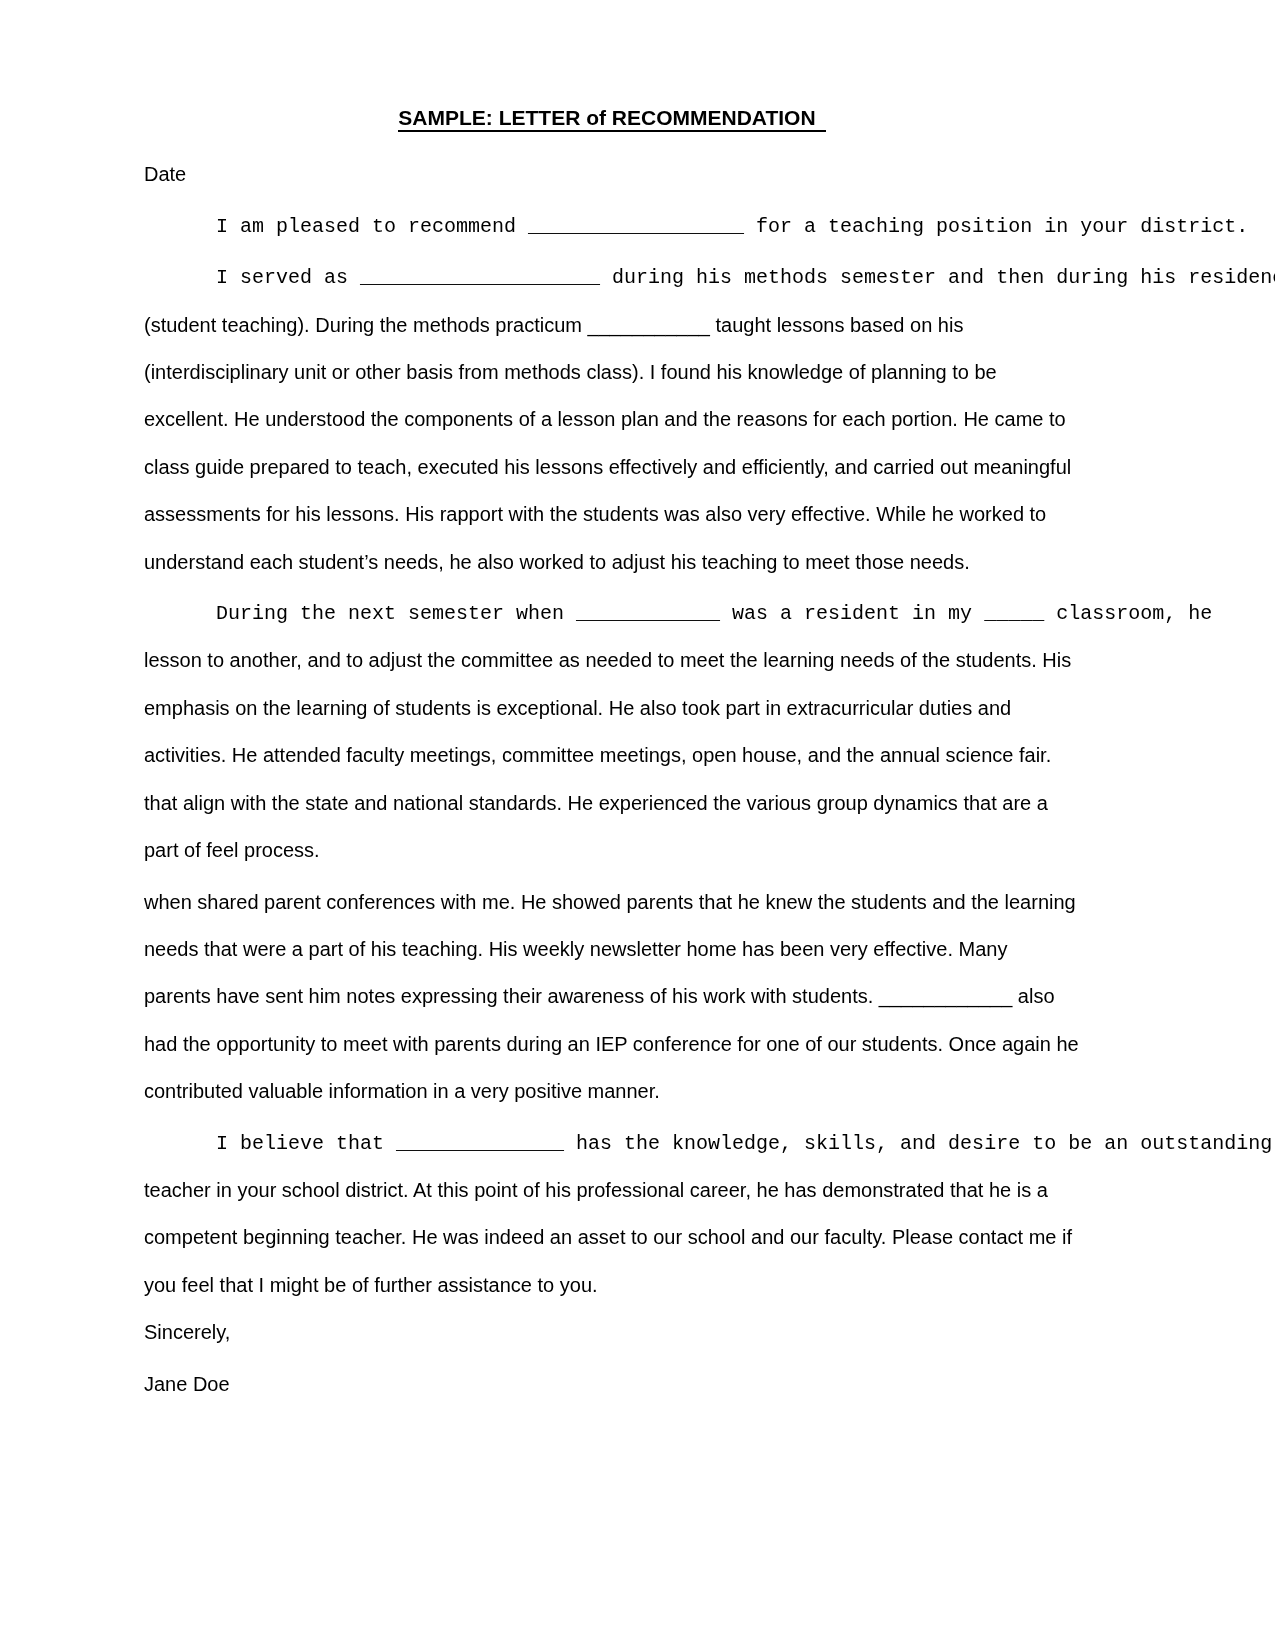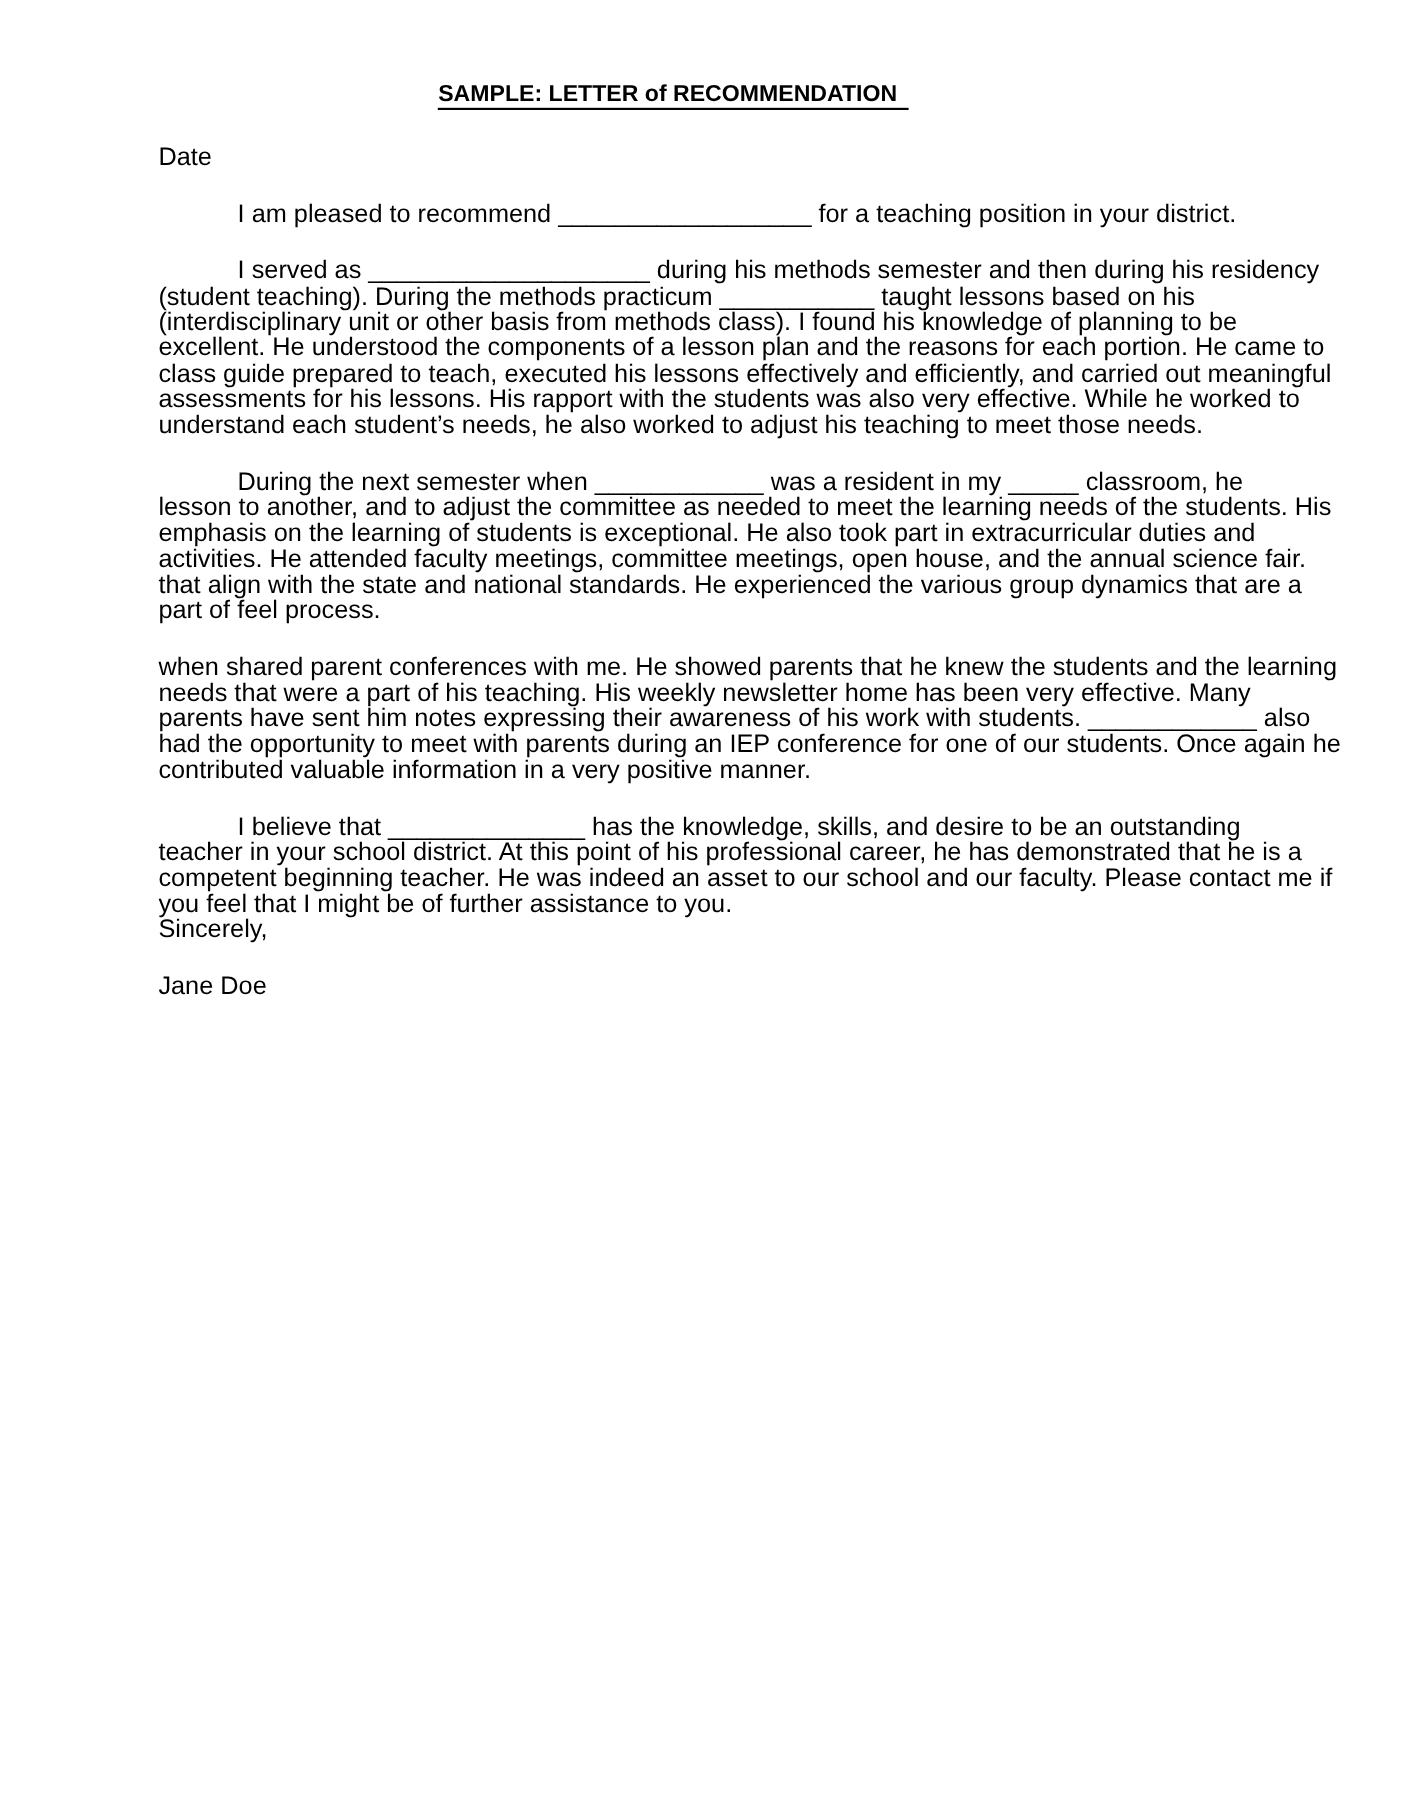--- a/index.html
+++ b/index.html
@@ -12,45 +12,47 @@
     height: 1650px;
     font-family: "Liberation Sans", sans-serif;
     color: #000000;
     position: relative;
     overflow: hidden;
   }
   .page {
     box-sizing: border-box;
     width: 1204px;
     height: 1650px;
-    padding: 74px 100px 0 144px;
+    padding: 106px 100px 0 144px;
     background: #ffffff;
   }
   .title-row {
     text-align: center;
     margin-right: 24px;
     margin-bottom: 31px;
   }
   .doc-title {
     display: inline-block;
     font-size: 21px;
     line-height: 23.4px;
     font-weight: bold;
     border-bottom: 2px solid #000000;
     padding-right: 10px;
     padding-bottom: 1px;
     white-space: pre;
   }
   .line {
-    font-size: 23px;
+    font-size: 20px;
     line-height: 23.4px;
     white-space: pre;
+    margin-top: 24px;
   }
   .first-indent {
     text-indent: 72px;
+    font-family: Liberation Mono, monospace;
   }
   .paragraph {
     margin-bottom: 28px;
   }
   .date-block {
     margin-bottom: 28px;
   }
 </style>
 </head>
 <body>

